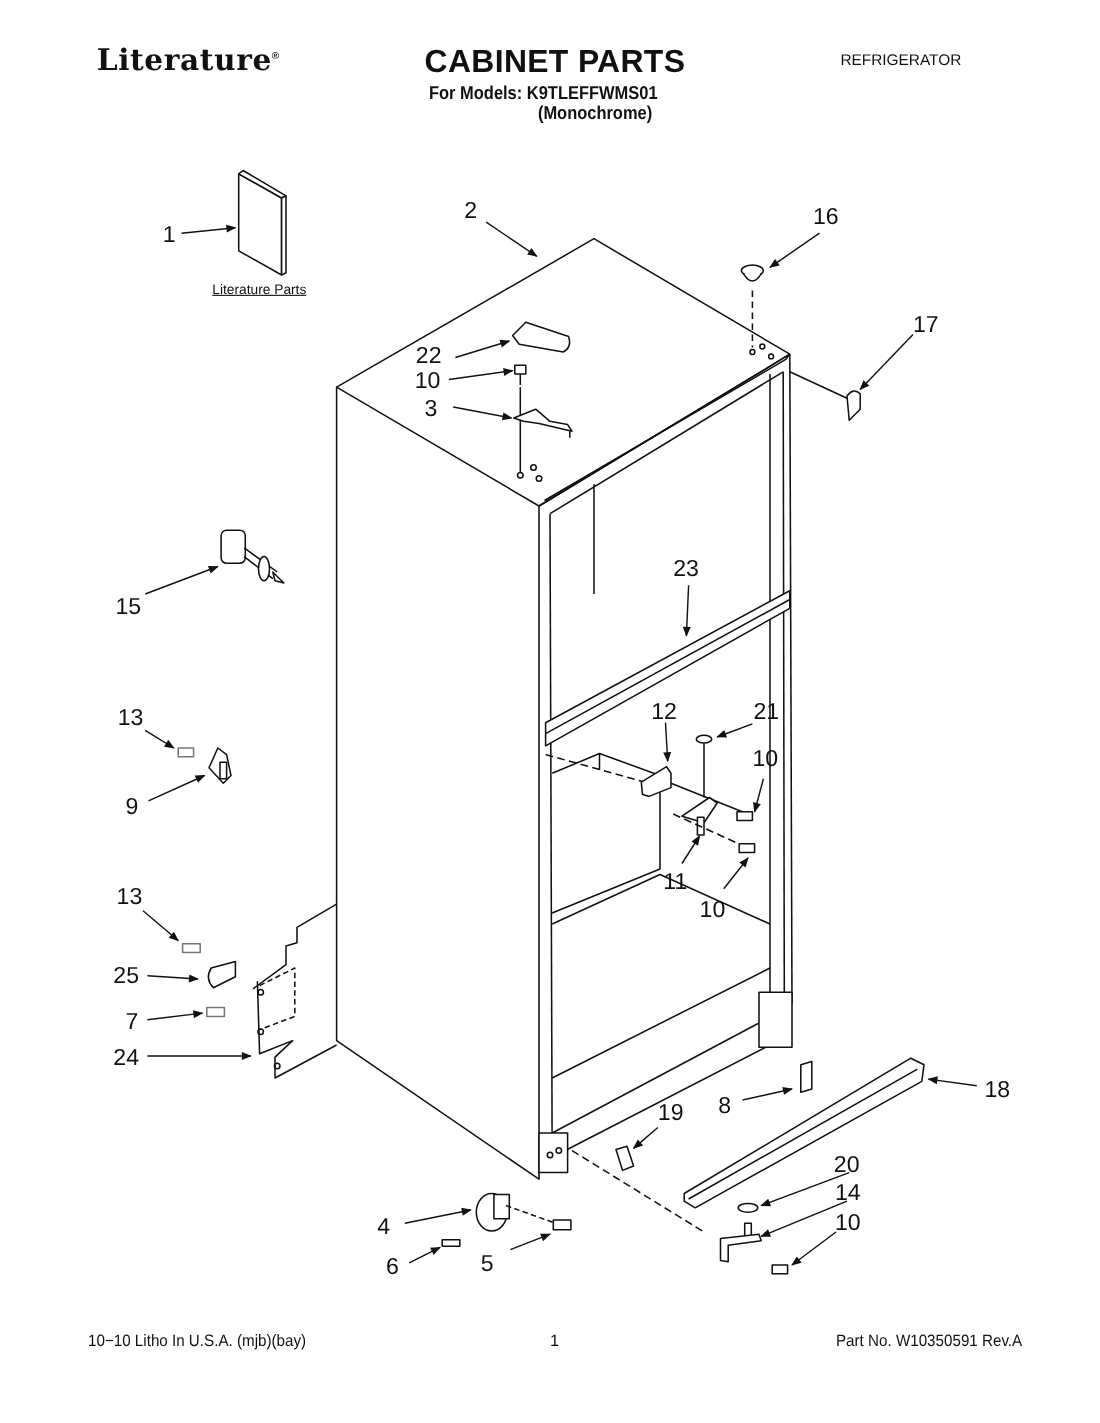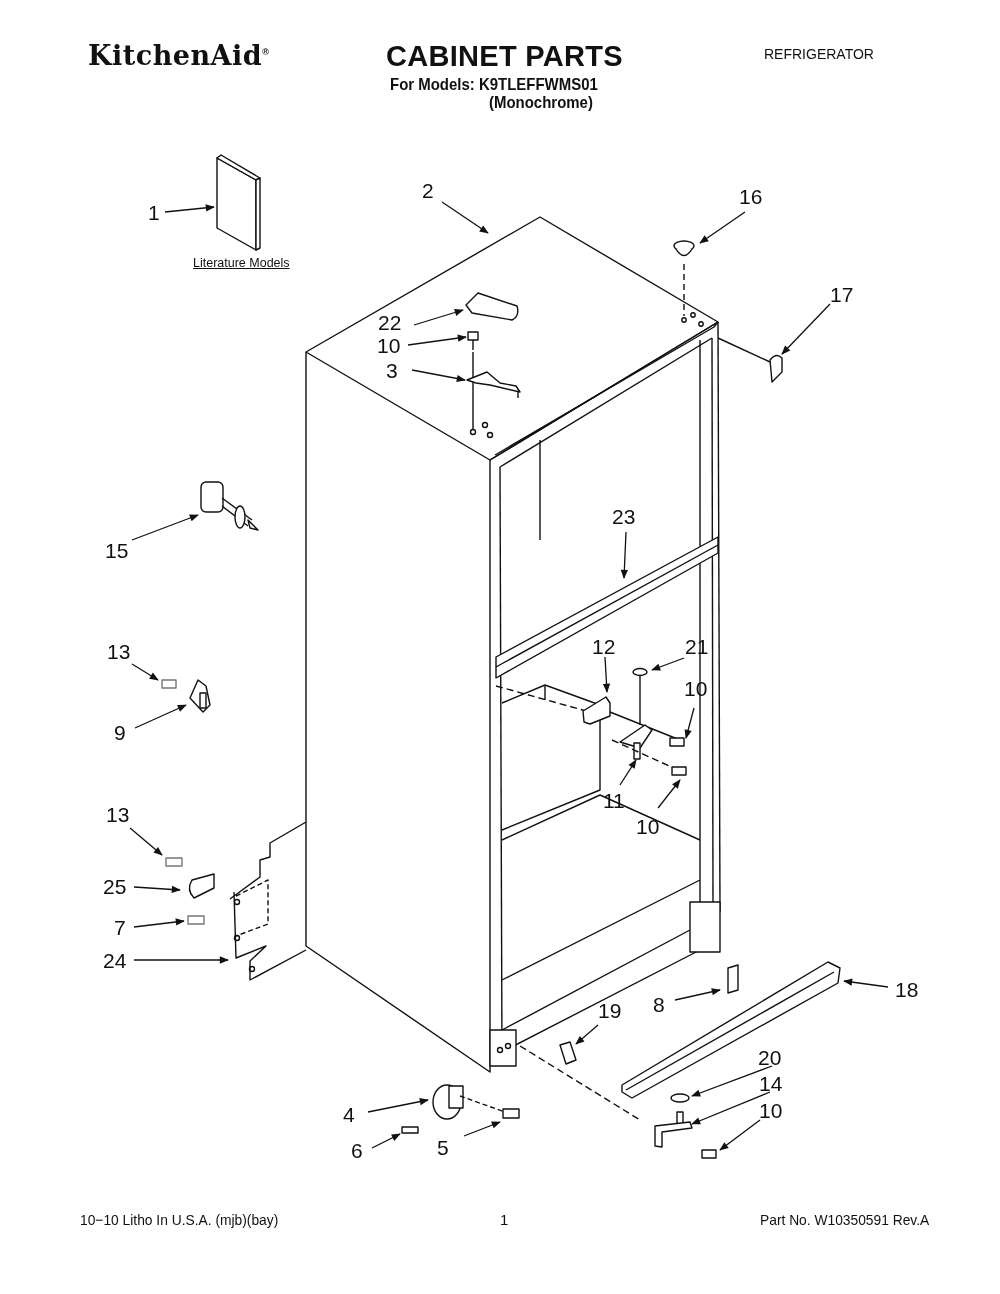--- a/index.html
+++ b/index.html
@@ -17,26 +17,26 @@
   .f-left { left: 80px; transform: scaleX(0.92); transform-origin: left; }
   .f-mid { left: 500px; }
   .f-right { left: 760px; transform: scaleX(0.92); transform-origin: left; }
   .lit { left: 193px; top: 256px; font-size: 12.5px; text-decoration: underline; }
   svg.diagram { position: absolute; left: 0; top: 0; }
   .callout { font-family: "Liberation Sans", sans-serif; font-size: 21px; fill: #111; }
 </style>
 </head>
 <body>
 
-<div class="abs brand"><span>KitchenAid</span><sup>®</sup></div>
+<div class="abs brand"><span>Literature</span><sup>®</sup></div>
 <div class="abs title">CABINET PARTS</div>
 <div class="abs subtitle">For Models: K9TLEFFWMS01</div>
 <div class="abs subtitle2">(Monochrome)</div>
 <div class="abs category">REFRIGERATOR</div>
-<div class="abs lit">Literature Models</div>
+<div class="abs lit">Literature Parts</div>
 
 <svg class="diagram" width="1000" height="1294" viewBox="0 0 1000 1294">
   <defs>
     <marker id="ah" viewBox="0 0 10 10" refX="9" refY="5" markerWidth="9" markerHeight="7" orient="auto-start-reverse">
       <path d="M0,1 L10,5 L0,9 Z" fill="#111"></path>
     </marker>
   </defs>
   <g fill="none" stroke="#111" stroke-width="1.4" stroke-linejoin="round">
 
     <g>

